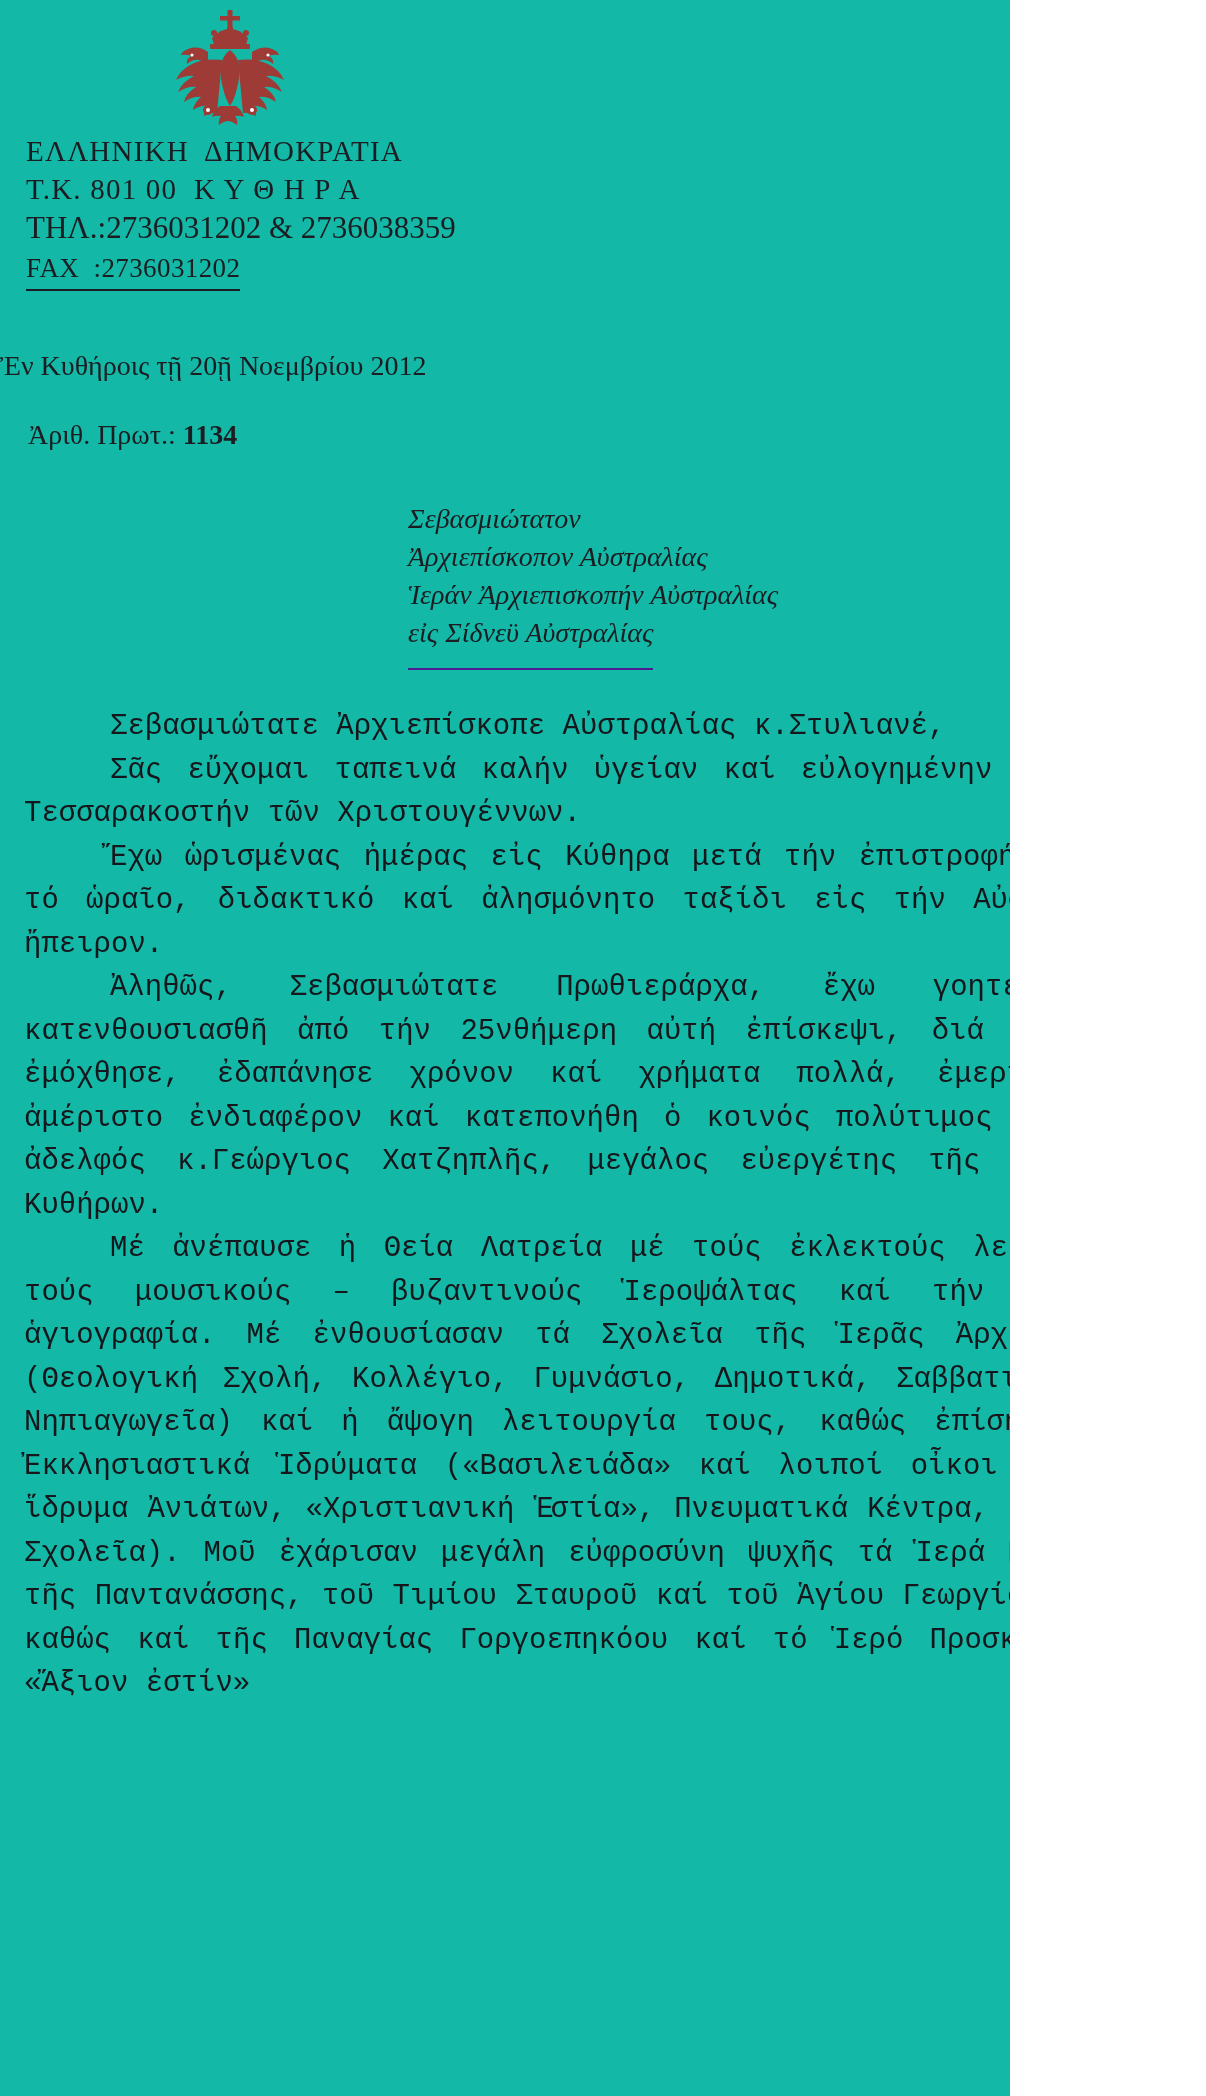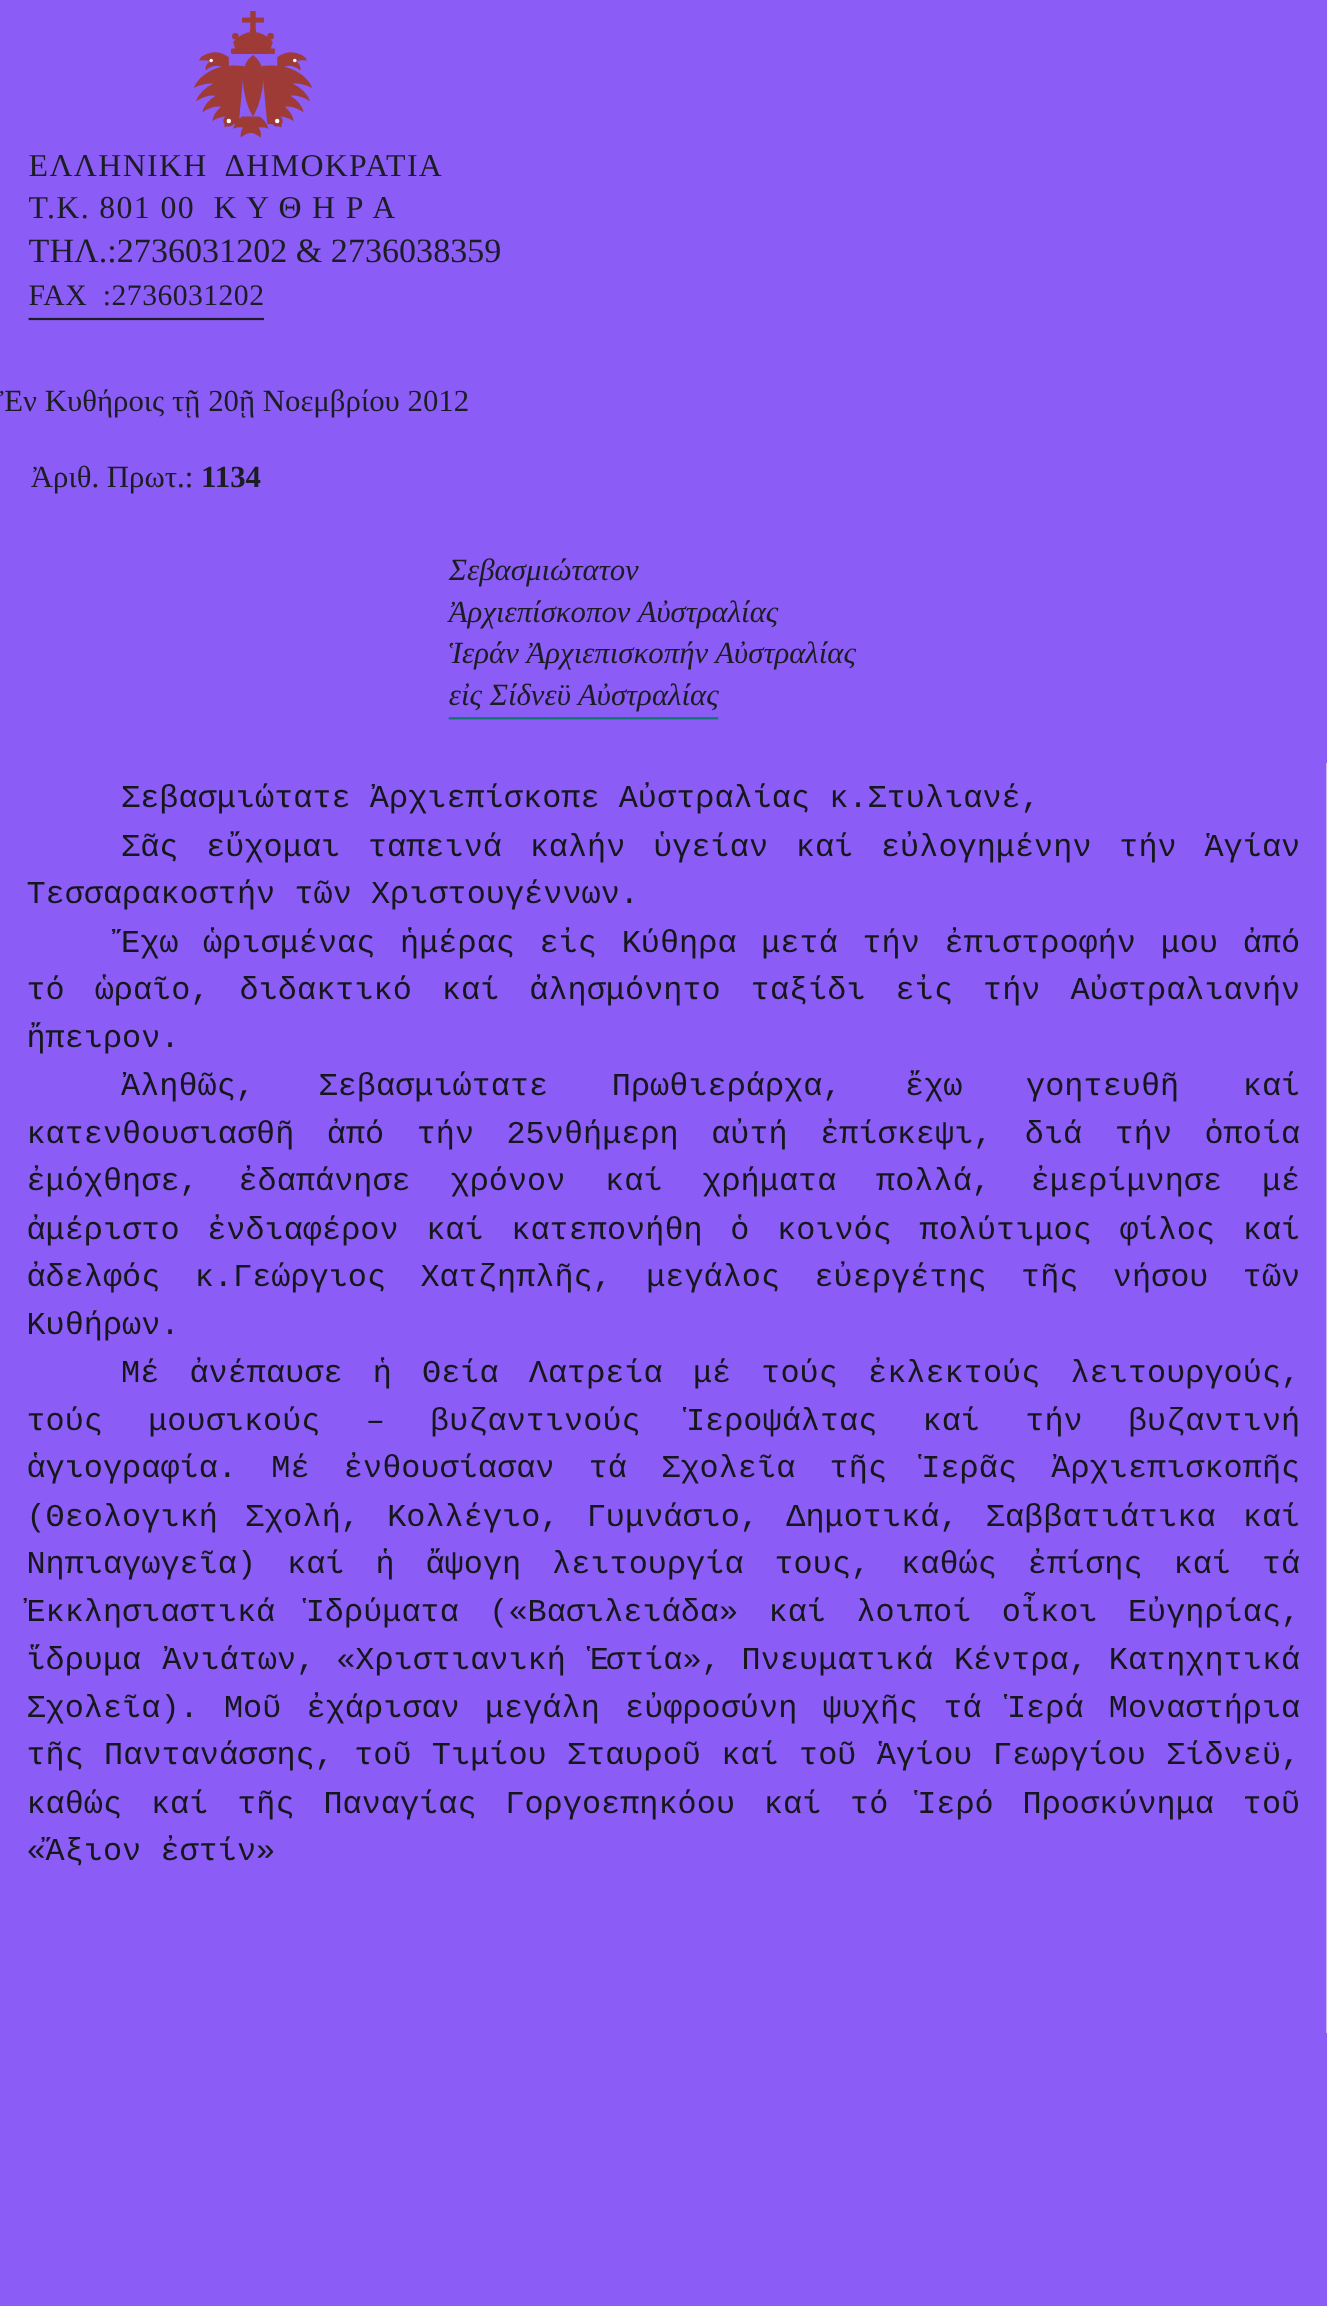--- a/index.html
+++ b/index.html
@@ -3,23 +3,23 @@
 <meta charset="utf-8">
 <title>Letter</title>
 <style>
   html, body {
     margin: 0;
     padding: 0;
     background: #ffffff;
   }
   .page {
     position: relative;
-    width: 1206px;
+    width: 1010px;
     height: 2096px;
-    background: #8b5cf6;
+    background: #14b8a6;
     font-family: "Liberation Serif", "DejaVu Serif", serif;
     color: #15171c;
     overflow: hidden;
     box-sizing: border-box;
   }
 
   
   .emblem-wrap {
     position: absolute;
     left: 150px;
@@ -87,22 +87,22 @@
     top: 500px;
     width: 700px;
     font-style: italic;
     font-size: 28px;
     line-height: 38px;
     color: #1b1d22;
   }
   .addressee .ad-line { white-space: pre; }
   .addressee .ad-line.underlined {
     display: inline-block;
-    border-bottom: 2px solid #0f766e;
-    padding-bottom: 0px;
+    border-bottom: 2px solid #4c1d95;
+    padding-bottom: 16px;
   }
 
   
   .body-text {
     position: absolute;
     left: 24px;
     top: 705px;
     width: 1158px;
     font-size: 29px;
     line-height: 43.5px;

